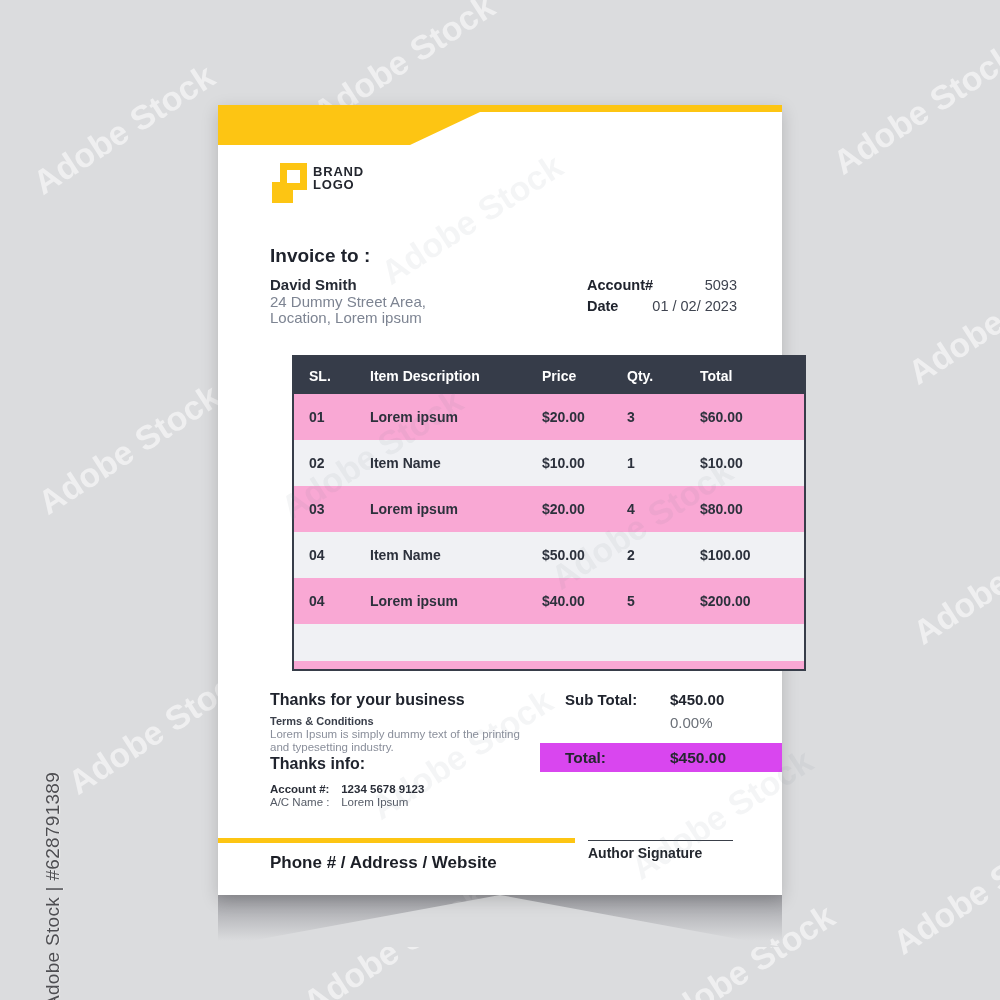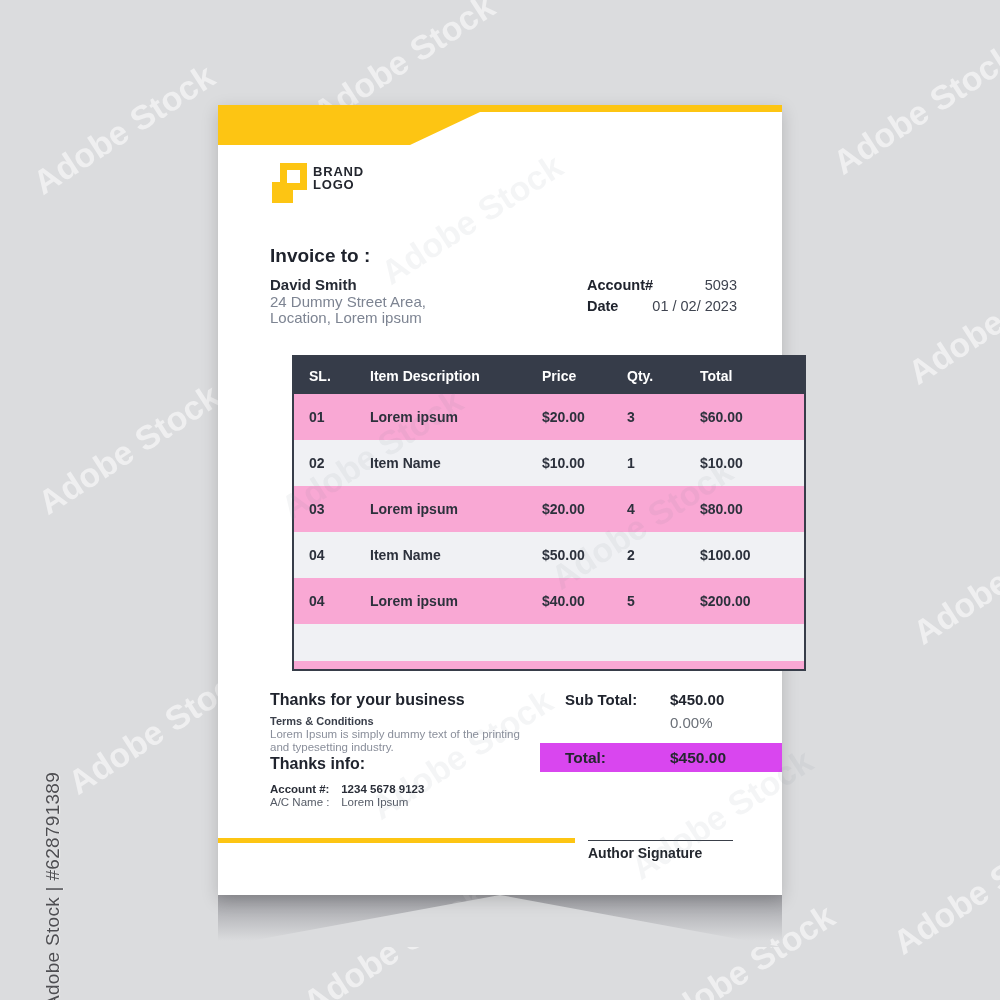--- a/index.html
+++ b/index.html
@@ -193,20 +193,21 @@
       <span class="pv">1234 5678 9123</span>
     </div>
     <div class="pay-row" style="top:691px;">
       <span class="pl">A/C Name :</span>
       <span class="pv">Lorem Ipsum</span>
     </div>
 
     <div class="footer-accent"></div>
     <div class="sig-line"></div>
     <div class="sig-text">Author Signature</div>
+    <div class="contact">Phone # / Address / Website</div>
 
     <div class="wm on-page" style="left:150px; top:95px;">Adobe Stock</div>
     <div class="wm on-page" style="left:50px; top:330px;">Adobe Stock</div>
     <div class="wm on-page" style="left:320px; top:400px;">Adobe Stock</div>
     <div class="wm on-page" style="left:140px; top:630px;">Adobe Stock</div>
     <div class="wm on-page" style="left:400px; top:690px;">Adobe Stock</div>
   </div>
 
 </div>
 

